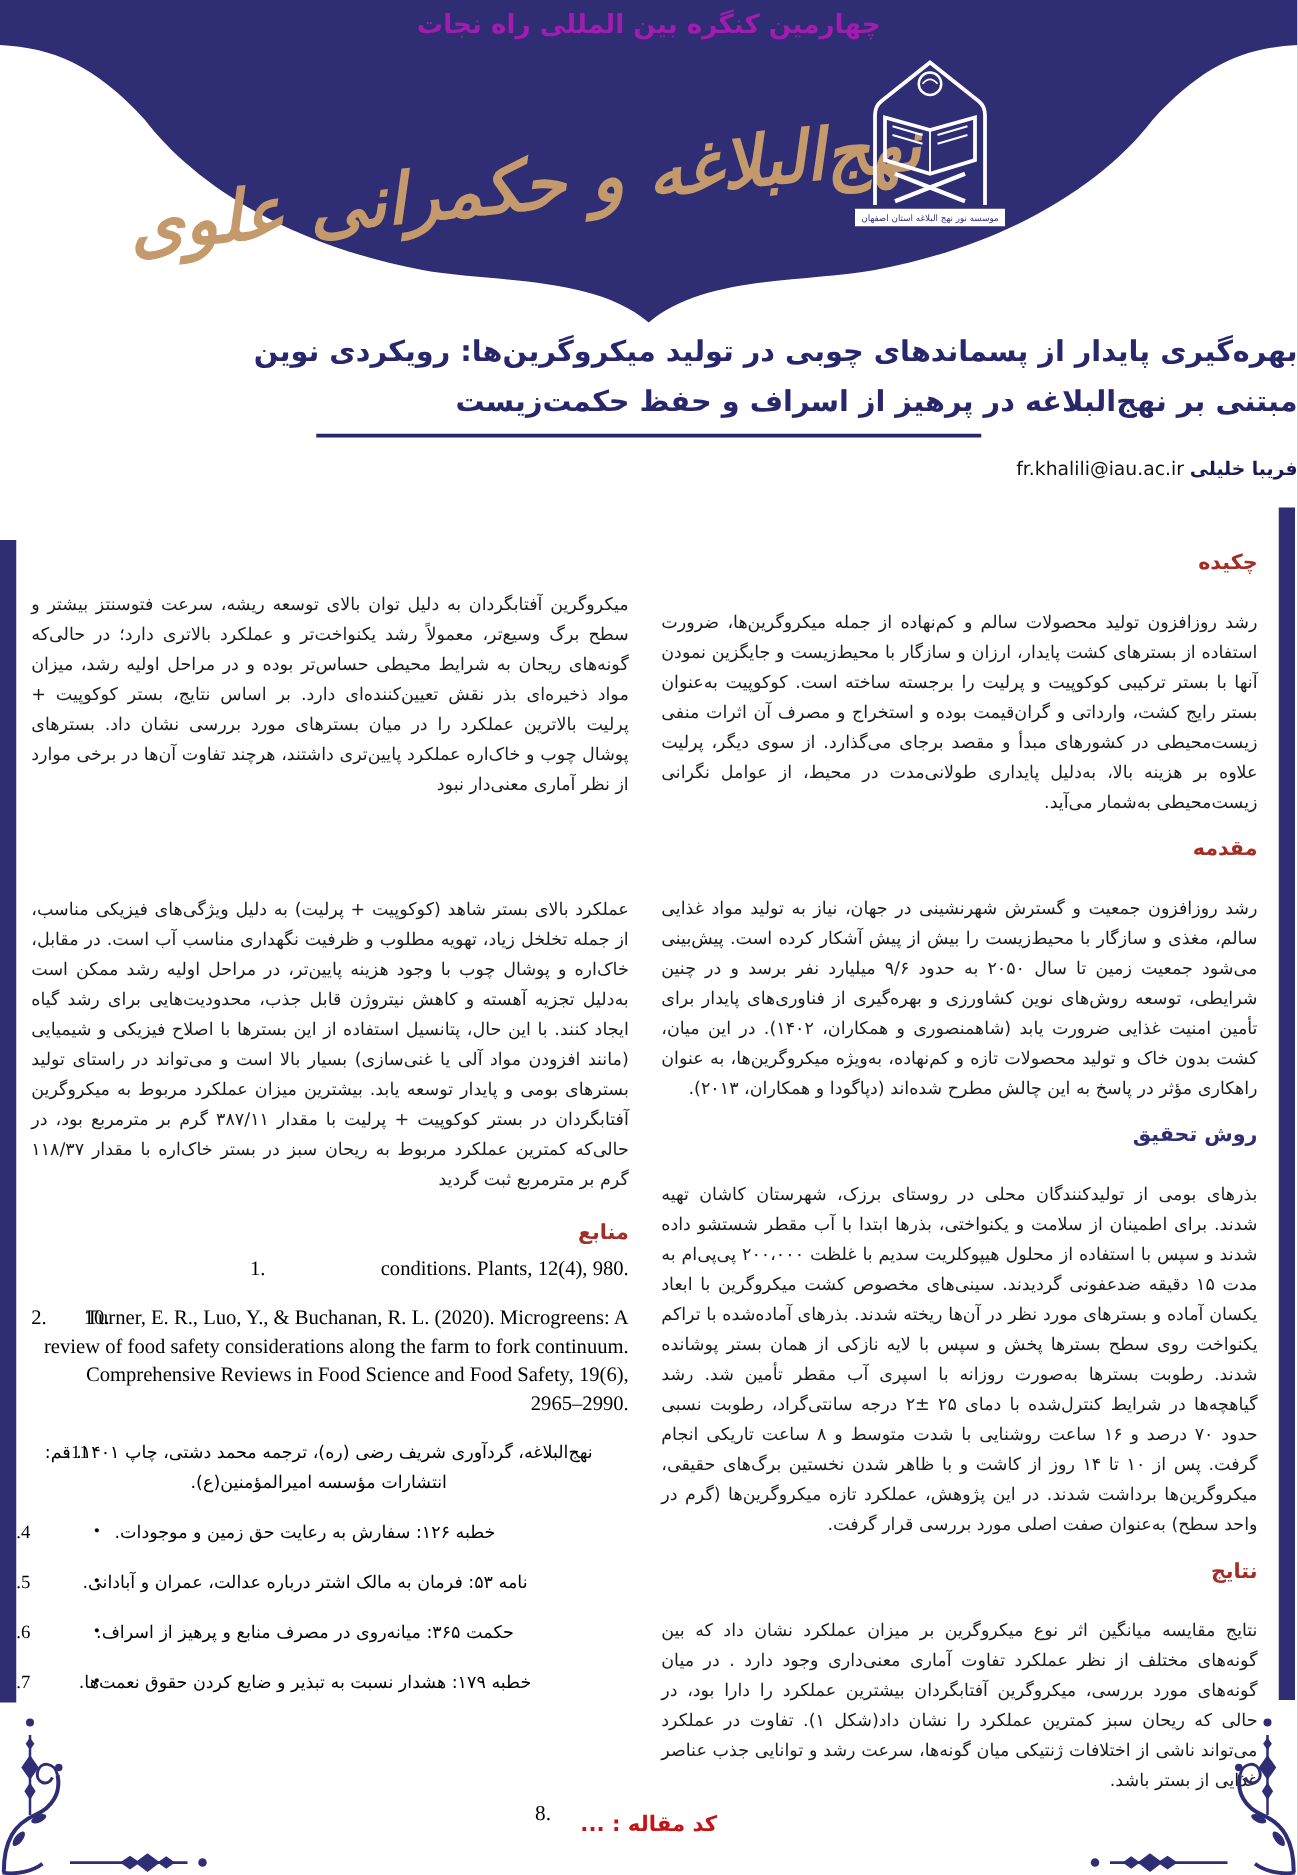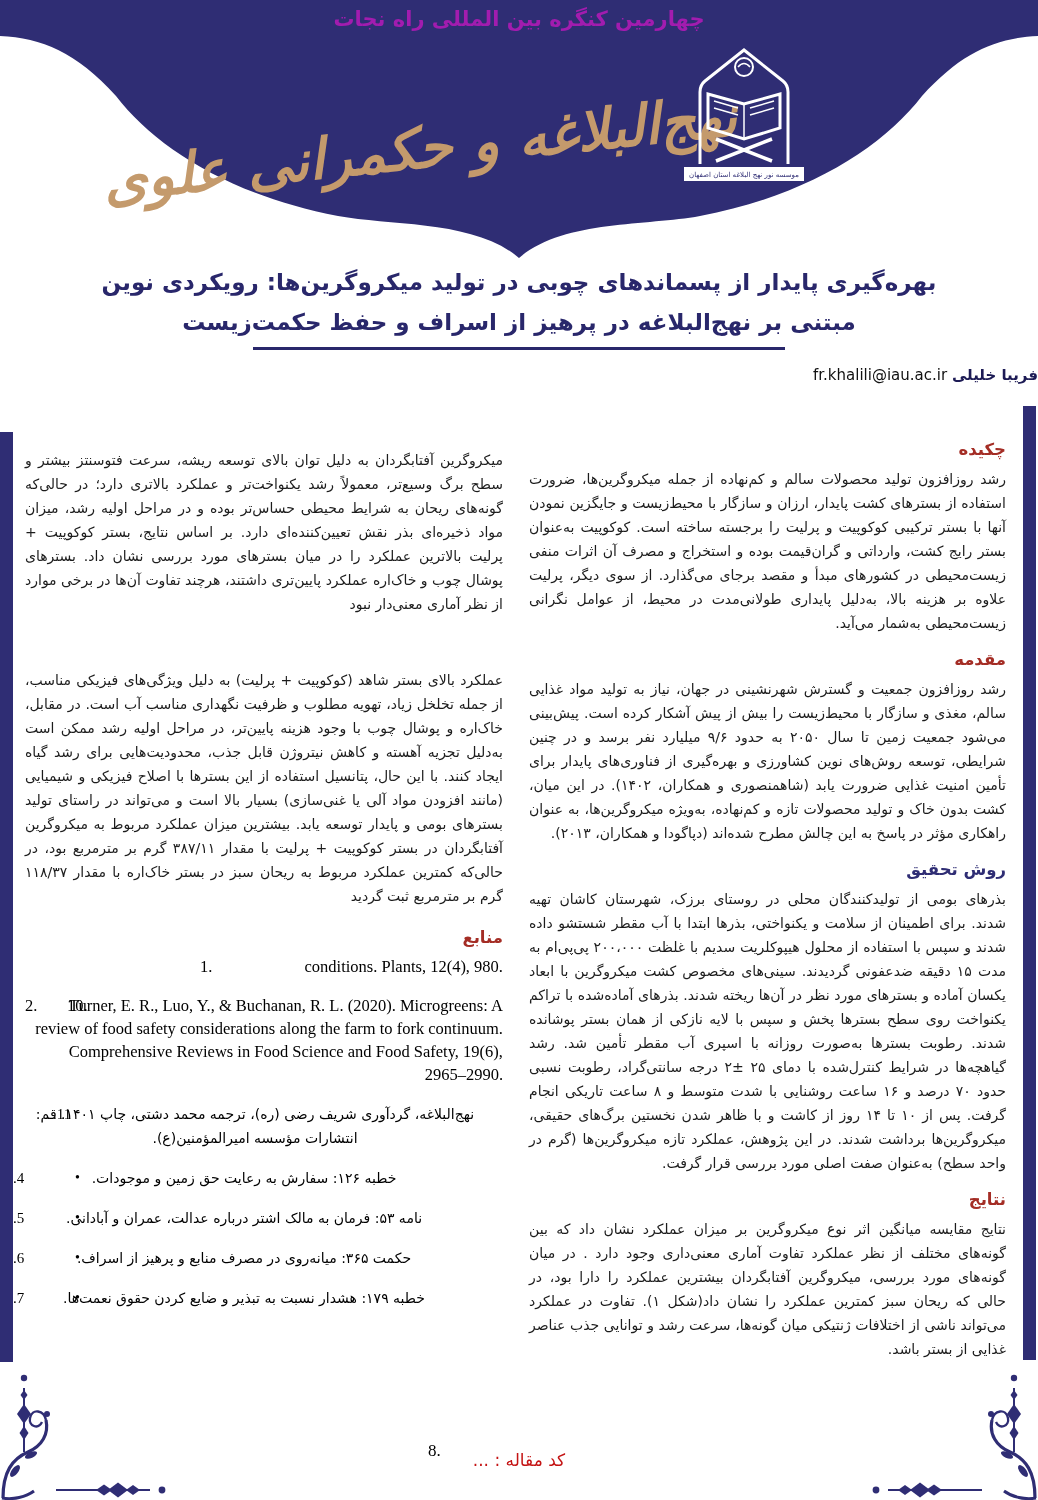--- a/index.html
+++ b/index.html
@@ -13,56 +13,56 @@
   *{margin:0;padding:0;box-sizing:border-box;}
   body{background:#888;font-family:"DejaVu Sans",sans-serif;}
   .page{position:relative;width:1038px;height:1500px;margin:0 auto;background:#ffffff;overflow:hidden;}
 
   
   .header{position:absolute;left:0;top:0;width:1038px;height:262px;}
   .congress-title{position:absolute;left:0;top:7px;width:100%;text-align:center;
     color:#a21caf;font-weight:bold;font-size:21px;letter-spacing:.5px;direction:rtl;}
 
   
-  .title-block{position:absolute;left:0;top:262px;width:100%;text-align:center;direction:rtl;}
+  .title-block{position:absolute;left:0;top:262px;width:100%;text-align:right;direction:rtl;}
   .title-line{color:var(--navy-deep);font-weight:bold;font-size:23px;line-height:40px;}
   .title-underline{width:532px;margin:5px auto 0;border-bottom:3px solid var(--navy-deep);}
   .author-line{position:absolute;left:0;top:366px;width:100%;direction:rtl;font-size:15px;color:#111;}
   .author-name{color:#1d1b55;font-weight:bold;}
   .author-email{font-family:"DejaVu Sans",sans-serif;color:#111;}
 
   
   .col{position:absolute;direction:rtl;text-align:justify;color:var(--ink);
     font-size:14px;line-height:24px;}
   .col-right{left:529px;top:438px;width:477px;}
   .col-left{left:25px;top:448px;width:478px;}
   .sec-h{font-size:16.5px;font-weight:bold;color:var(--red);margin:13px 0 5px;}
   .sec-h.first{margin-top:0;}
   .sec-h.navy{color:var(--navy);}
-  .para{margin-bottom:2px;}
+  .para{margin-bottom:2px;margin-top:24px;}
   .spacer{height:50px;}
 
   
   .refs{direction:rtl;}
   .ref{position:relative;margin-bottom:16px;}
   .ref-en{direction:ltr;text-align:right;font-family:"Liberation Serif",serif;font-size:16.5px;line-height:23px;color:#000;}
   .ref-fa{direction:rtl;text-align:center;font-size:14px;line-height:24px;color:#000;padding-right:0;}
   .ref .rn{position:absolute;top:0;font-family:"Liberation Serif",serif;font-size:16.5px;color:#000;}
   .ref-fa .rn{font-size:15px;}
   .ref1 .n1{left:175px;}
   .ref2 .n1{left:0px;} .ref2 .n2{left:42px;}
   .ref3 .n1{left:-32px;} .ref3 .n2{left:28px;}
   .ref-b .n1{left:-12px;} .ref-b .n2{left:50px;font-size:14px;}
   .ref-fa .ref-text{padding-right:18px;}
   .ref-b .ref-text{padding-right:40px;}
   .ref3 .ref-text{padding-right:18px;}
 
   
   .article-code{position:absolute;left:0;right:0;top:1450px;text-align:center;
-    color:var(--red-bright);font-weight:normal;font-size:17px;direction:rtl;}
+    color:var(--red-bright);font-weight:bold;font-size:17px;direction:rtl;}
   .page-number{position:absolute;left:428px;top:1441px;font-family:"Liberation Serif",serif;font-size:17px;color:#000;}
 
   
   .edge-bar{position:absolute;width:13px;background:var(--navy);}
   .edge-bar.left{left:0;top:432px;height:930px;}
   .edge-bar.right{left:1023px;top:406px;height:954px;}
   .ornament{position:absolute;width:190px;height:132px;top:1368px;}
   .ornament.left{left:0;}
   .ornament.right{right:0;transform:scaleX(-1);}
 </style>

